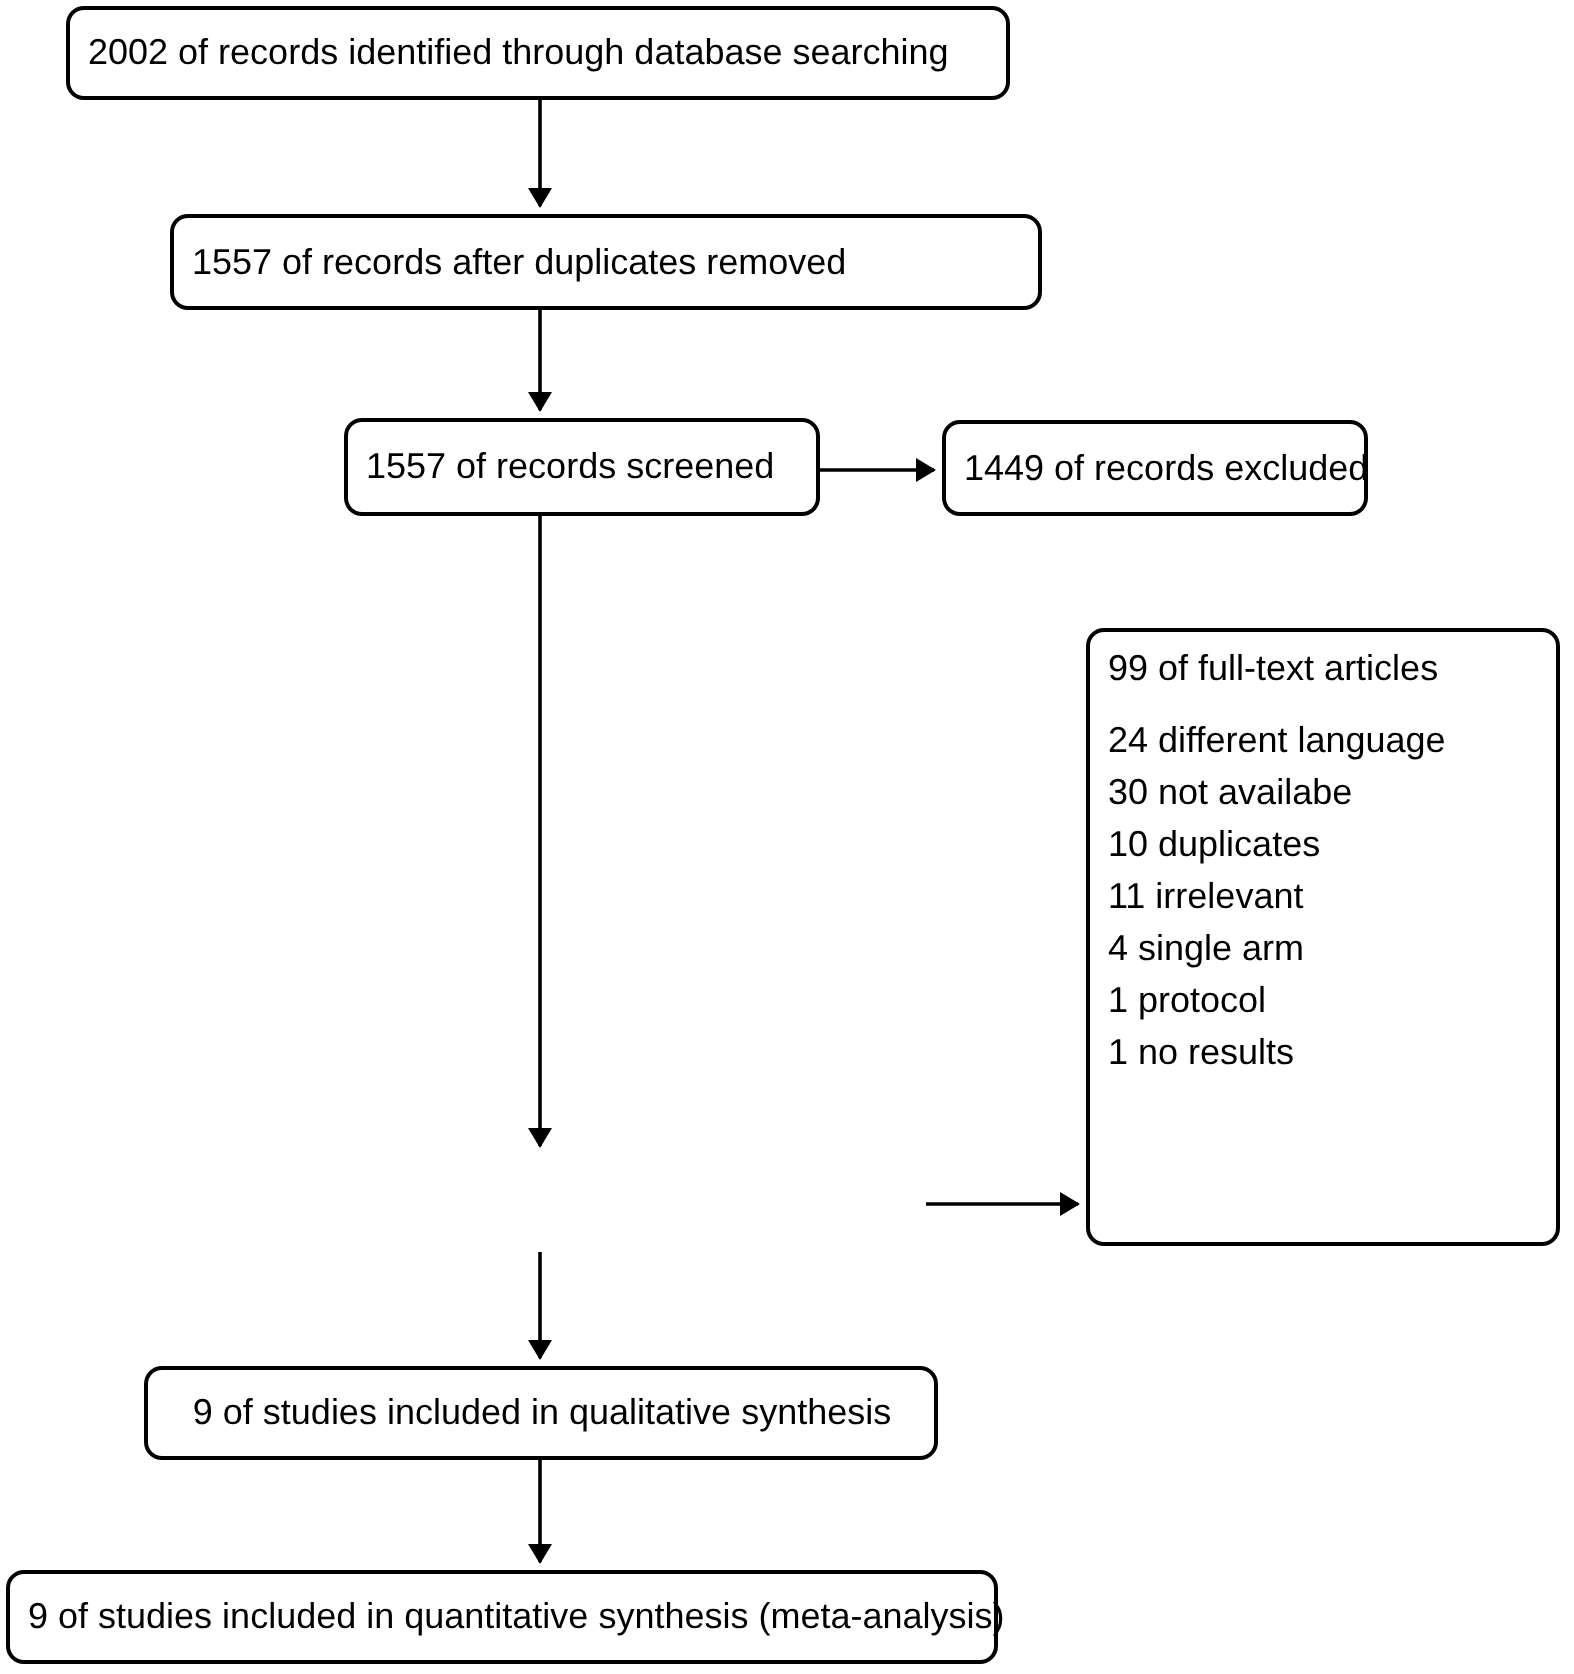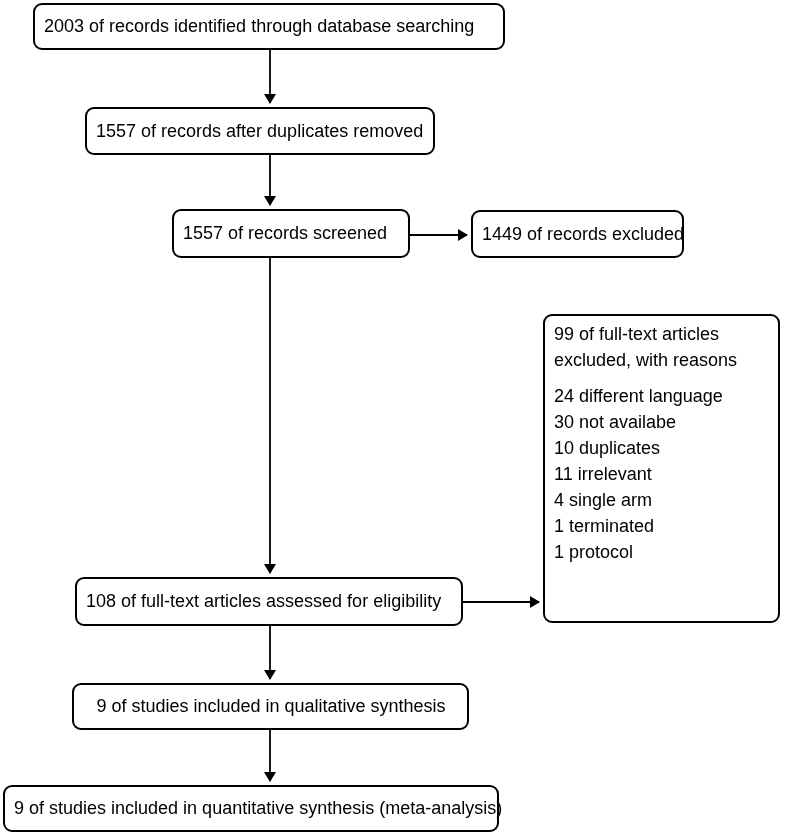--- a/index.html
+++ b/index.html
@@ -61,51 +61,47 @@
     <line x1="270" y1="50" x2="270" y2="103" stroke="#000000" stroke-width="1.8" marker-end="url(#ah)"></line>
     <line x1="270" y1="155" x2="270" y2="205" stroke="#000000" stroke-width="1.8" marker-end="url(#ah)"></line>
     <line x1="388" y1="235" x2="467" y2="235" stroke="#000000" stroke-width="1.8" marker-end="url(#ah)"></line>
     <line x1="270" y1="258" x2="270" y2="573" stroke="#000000" stroke-width="1.8" marker-end="url(#ah)"></line>
     <line x1="463" y1="602" x2="539" y2="602" stroke="#000000" stroke-width="1.8" marker-end="url(#ah)"></line>
     <line x1="270" y1="626" x2="270" y2="679" stroke="#000000" stroke-width="1.8" marker-end="url(#ah)"></line>
     <line x1="270" y1="730" x2="270" y2="781" stroke="#000000" stroke-width="1.8" marker-end="url(#ah)"></line>
   </svg>
 
   <div class="box" style="left:33px; top:3px; width:472px; height:47px;">
-    <span>2003 of records identified through database searching</span>
+    <span>2002 of records identified through database searching</span>
   </div>
 
-  <div class="box" style="left:85px; top:107px; width:350px; height:48px;">
+  <div class="box" style="left:85px; top:107px; width:436px; height:48px;">
     <span>1557 of records after duplicates removed</span>
   </div>
 
   <div class="box" style="left:150px; top:209px; width:238px; height:49px;margin-left:22px;">
     <span>1557 of records screened</span>
   </div>
 
   <div class="box" style="left:471px; top:210px; width:213px; height:48px;">
     <span>1449 of records excluded</span>
   </div>
 
   <div class="box reasons" style="left:543px; top:314px; width:237px; height:309px;">
     <div>99 of full-text articles</div>
-    <div>excluded, with reasons</div>
     <div class="rspacer"></div>
     <div>24 different language</div>
     <div>30 not availabe</div>
     <div>10 duplicates</div>
     <div>11 irrelevant</div>
     <div>4 single arm</div>
-    <div>1 terminated</div>
     <div>1 protocol</div>
+    <div>1 no results</div>
   </div>
 
-  <div class="box" style="left:75px; top:577px; width:388px; height:49px;">
-    <span>108 of full-text articles assessed for eligibility</span>
-  </div>
 
   <div class="box" style="left:72px; top:683px; width:397px; height:47px;justify-content:center;">
     <span>9 of studies included in qualitative synthesis</span>
   </div>
 
   <div class="box" style="left:3px; top:785px; width:496px; height:47px;">
     <span>9 of studies included in quantitative synthesis (meta-analysis)</span>
   </div>
 
 </div>

